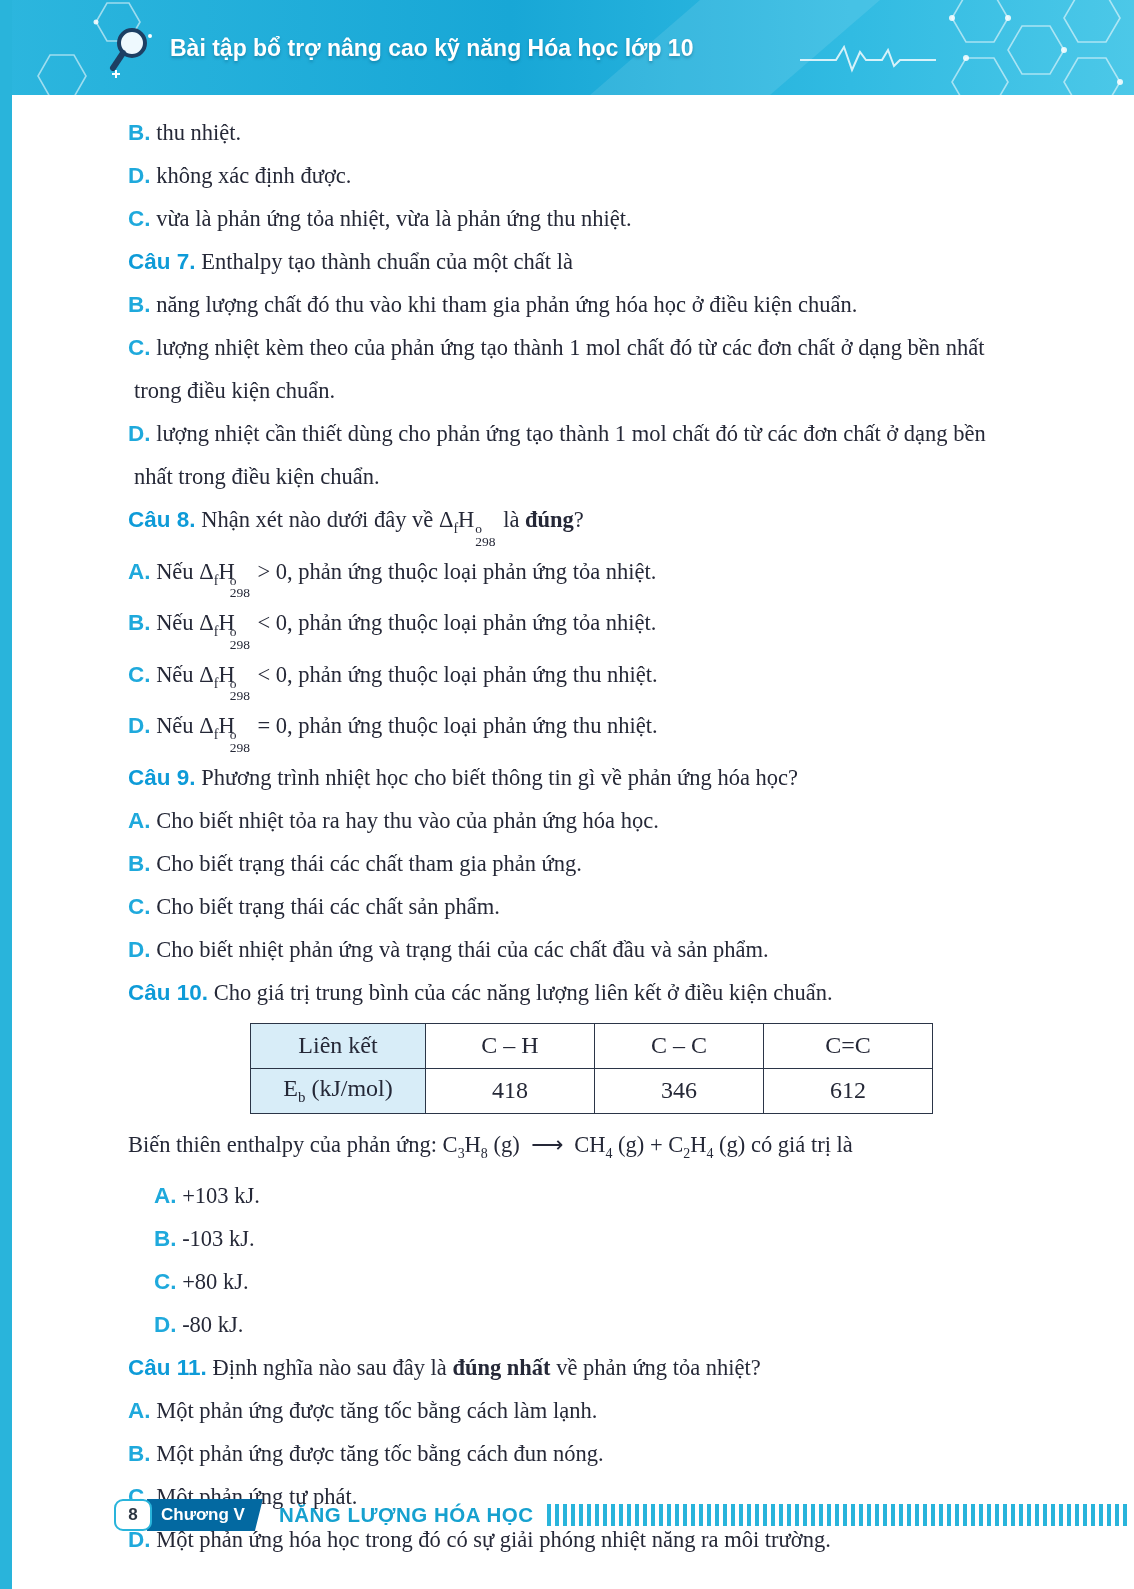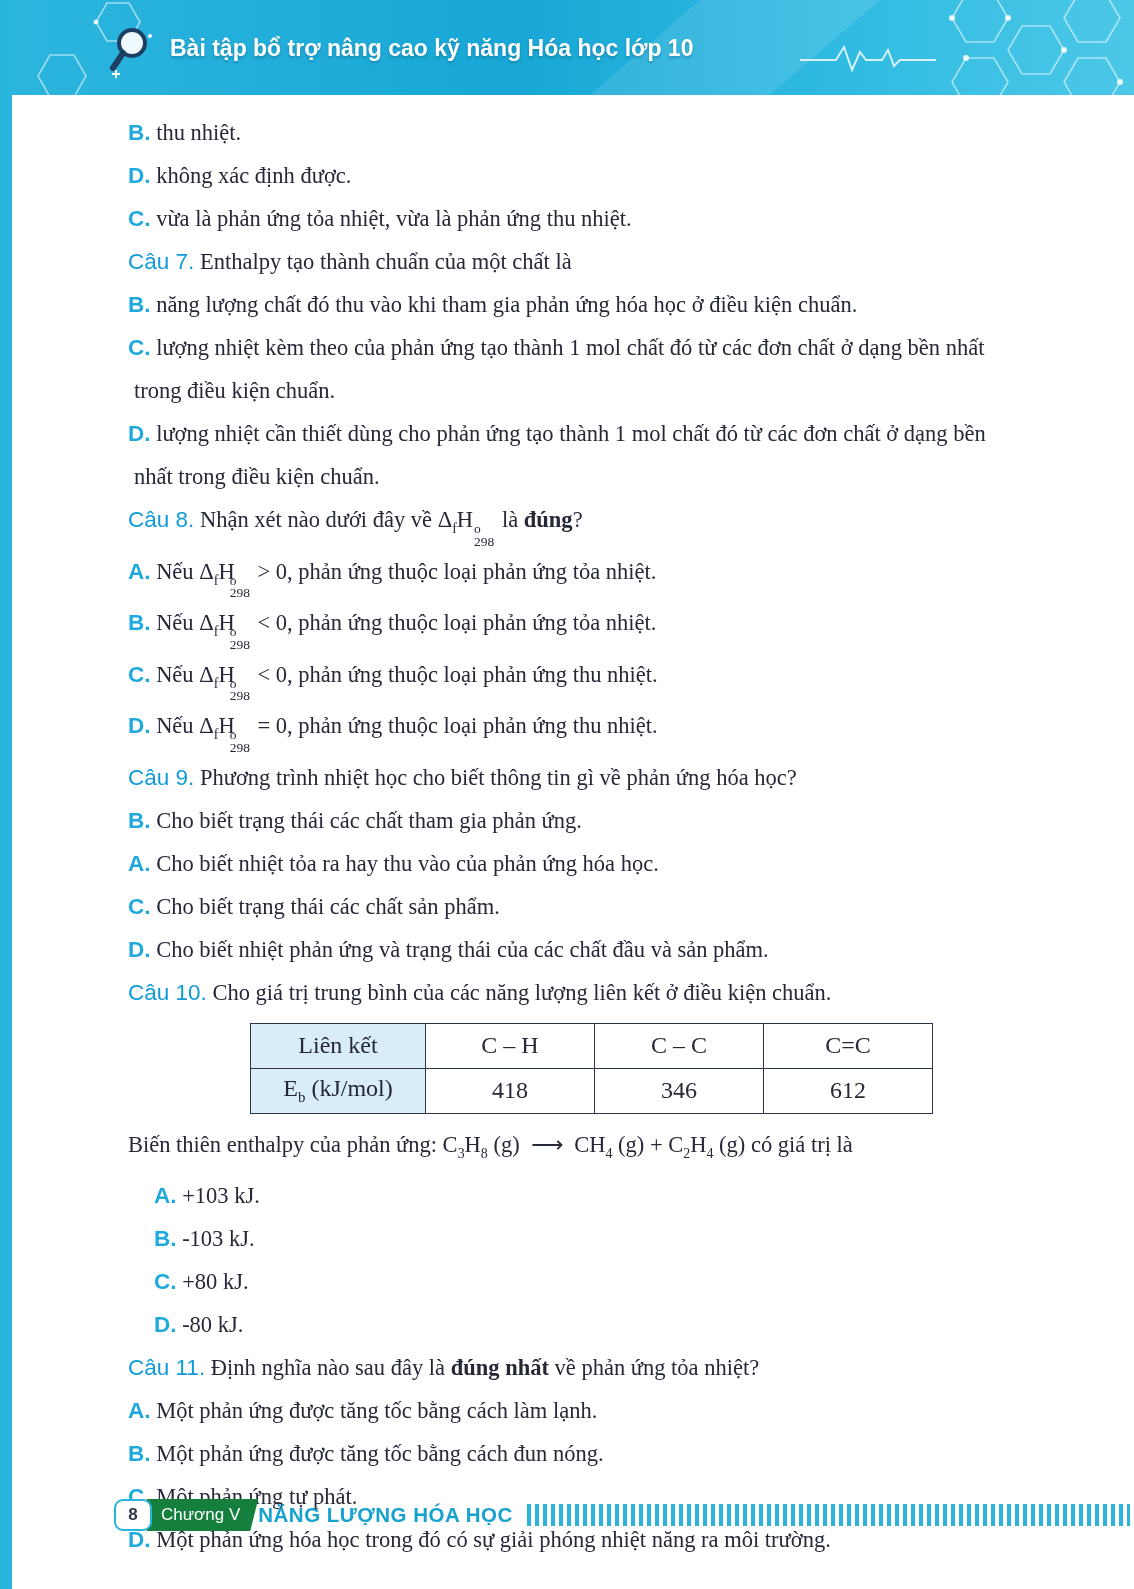--- a/index.html
+++ b/index.html
@@ -11,21 +11,21 @@
   .header{position:relative;height:95px;background:linear-gradient(90deg,#2cb6de 0%,#18a7d6 45%,#31bbe2 75%,#4cc8e8 100%);padding-left:10px;}
   .header-deco{position:absolute;left:0;top:0;}
   .magnifier{position:absolute;left:106px;top:22px;}
   .header-title{position:absolute;left:170px;top:50%;transform:translateY(-50%);
         font-family:"Liberation Sans","DejaVu Sans",sans-serif;font-weight:bold;font-size:23px;
         color:#ffffff;text-shadow:0 2px 3px rgba(0,70,100,.35);white-space:nowrap;}
 
   
   .content{padding:16px 106px 0 128px;font-size:22.5px;line-height:43px;}
   .content p{margin:0;}
-  .qlabel{font-family:"Liberation Sans","DejaVu Sans",sans-serif;font-weight:normal;color:#0e9bd8;}
+  .qlabel{font-family:"Liberation Sans","DejaVu Sans",sans-serif;font-weight:bold;color:#0e9bd8;}
   .opt{margin-left:26px;padding-left:6px;text-indent:-6px;}
   .opt-letter{font-family:"Liberation Sans","DejaVu Sans",sans-serif;font-weight:bold;color:#1fa9dc;}
   sub{font-size:0.62em;}
   .stk{display:inline-flex;flex-direction:column;align-items:flex-start;vertical-align:-0.45em;
        line-height:0.95;font-size:0.6em;margin-left:1px;margin-right:2px;}
   .stk span{display:block;}
   .arr{font-family:"DejaVu Sans",sans-serif;letter-spacing:-1px;padding:0 6px;}
 
   
   .bond-table{border-collapse:collapse;margin:9px 0 9px 122px;font-size:24px;line-height:1.2;}
@@ -35,24 +35,24 @@
   .answers{display:flex;margin-left:26px;flex-direction:column;}
   .answers .ans{width:234px;}
   .answers .ans:last-child{width:auto;}
 
   
   .footer{position:absolute;left:0;right:0;top:1497px;height:36px;display:flex;align-items:center;
           padding-left:114px;font-family:"Liberation Sans","DejaVu Sans",sans-serif;}
   .page-pill{width:34px;height:28px;border:2.5px solid #29b4db;border-radius:9px;background:#fff;
           display:flex;align-items:center;justify-content:center;font-weight:bold;font-size:17px;
           color:#2c3642;z-index:2;flex:0 0 auto;}
-  .chapter-tab{margin-left:-5px;background:#15803d;color:#ffffff;font-weight:normal;font-size:17px;
+  .chapter-tab{margin-left:-5px;background:#0369a1;color:#ffffff;font-weight:bold;font-size:17px;
           height:32px;display:flex;align-items:center;padding:0 18px 0 14px;
           clip-path:polygon(0 0,100% 0,calc(100% - 8px) 100%,0 100%);flex:0 0 auto;}
-  .section-title{margin-left:0;font-weight:bold;font-size:20.5px;color:#16a1cf;
+  .section-title{margin-left:16px;font-weight:bold;font-size:20.5px;color:#16a1cf;
           letter-spacing:0.5px;white-space:nowrap;flex:0 0 auto;}
   .bars{flex:1 1 auto;height:22px;margin-left:14px;margin-right:4px;
           background:repeating-linear-gradient(90deg,#29b4db 0 4px,transparent 4px 8px);}
 </style>
 </head>
 <body>
 
 <div class="page">
   <div class="left-strip"></div>
 
@@ -114,22 +114,22 @@
     <p class="opt"><b class="opt-letter">C.</b> <span>Nếu Δ<sub>f</sub>H<span class="stk">
             <span>o</span>
             <span>298</span>
           </span> &lt; 0, phản ứng thuộc loại phản ứng thu nhiệt.</span></p>
     <p class="opt"><b class="opt-letter">D.</b> <span>Nếu Δ<sub>f</sub>H<span class="stk">
             <span>o</span>
             <span>298</span>
           </span> = 0, phản ứng thuộc loại phản ứng thu nhiệt.</span></p>
 
     <p class="q"><b class="qlabel">Câu 9.</b> <span>Phương trình nhiệt học cho biết thông tin gì về phản ứng hóa học?</span></p>
+    <p class="opt"><b class="opt-letter">A.</b> <span>Cho biết nhiệt tỏa ra hay thu vào của phản ứng hóa học.</span></p>
     <p class="opt"><b class="opt-letter">B.</b> <span>Cho biết trạng thái các chất tham gia phản ứng.</span></p>
-    <p class="opt"><b class="opt-letter">A.</b> <span>Cho biết nhiệt tỏa ra hay thu vào của phản ứng hóa học.</span></p>
     <p class="opt"><b class="opt-letter">C.</b> <span>Cho biết trạng thái các chất sản phẩm.</span></p>
     <p class="opt"><b class="opt-letter">D.</b> <span>Cho biết nhiệt phản ứng và trạng thái của các chất đầu và sản phẩm.</span></p>
 
     <p class="q"><b class="qlabel">Câu 10.</b> <span>Cho giá trị trung bình của các năng lượng liên kết ở điều kiện chuẩn.</span></p>
 
     <table class="bond-table">
       <tbody>
           <tr>
         <td class="hd">Liên kết</td>
         <td>C – H</td>

